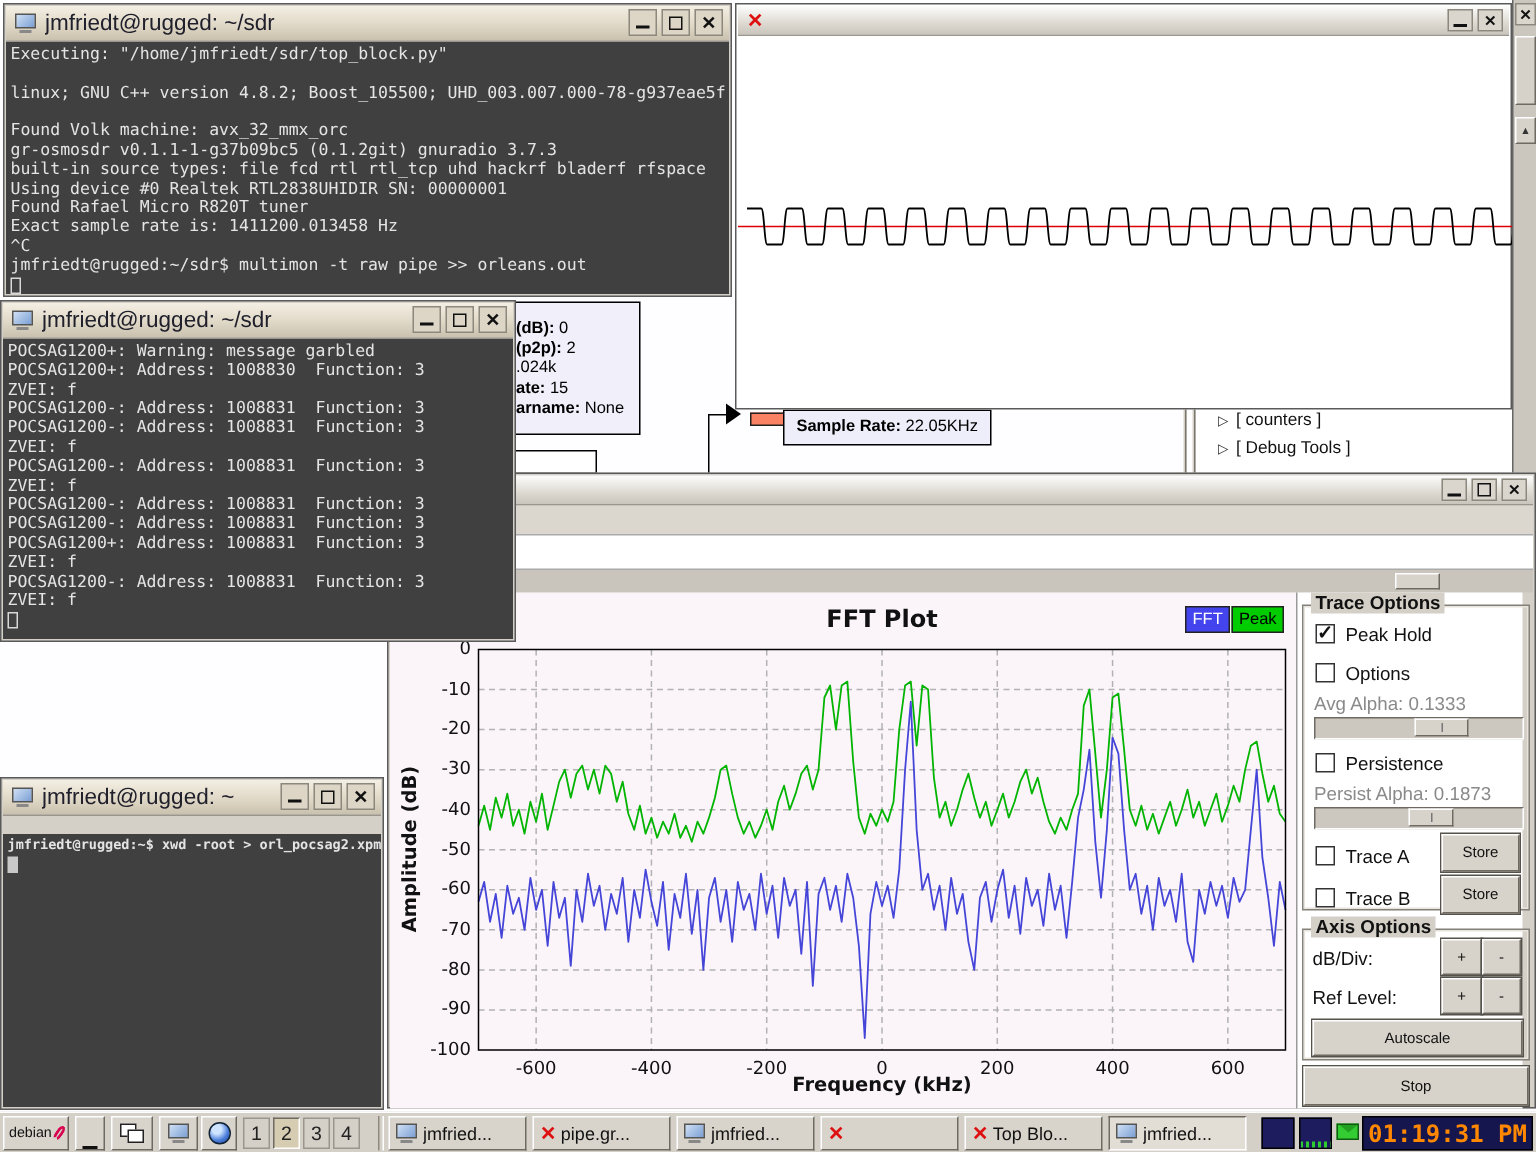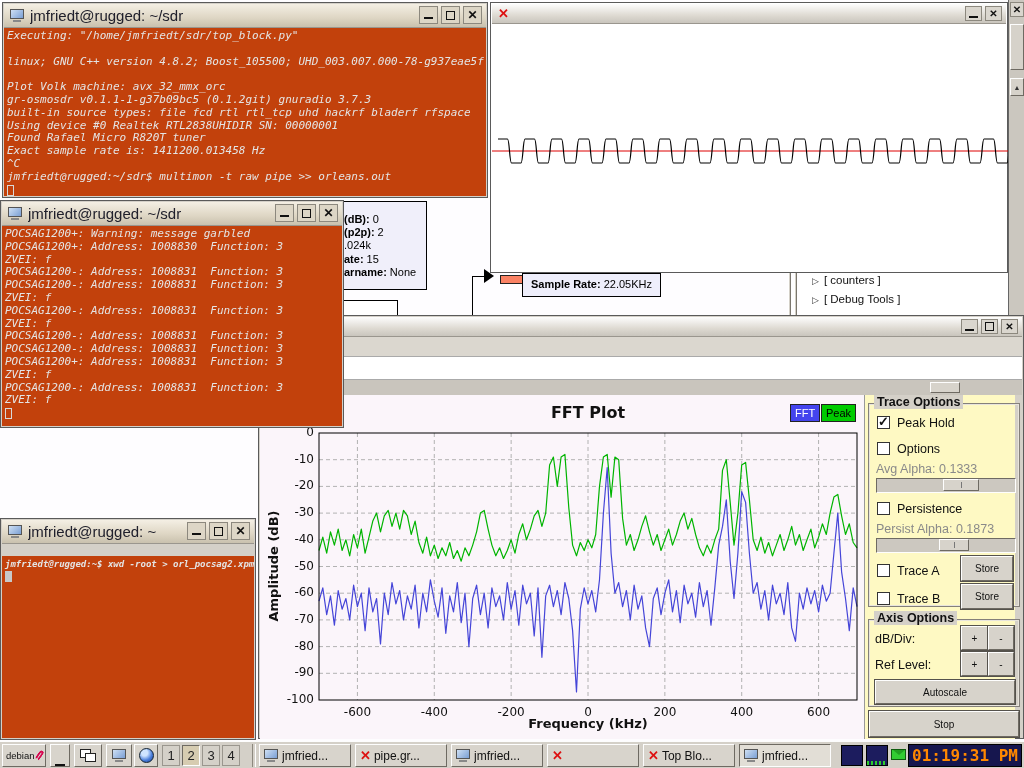--- a/index.html
+++ b/index.html
@@ -16,22 +16,22 @@
   .wx-title { font-size:13px; font-weight:bold; color:#111; }
   .tb-btns { position:absolute; right:4px; top:2px; display:flex; gap:3px; }
   .tb-btn { width:17px; height:15px; background:#dad6ce; border:1px solid #8c887e;
       display:flex; align-items:center; justify-content:center; font-size:10px; font-weight:bold; color:#111; }
   .xterm .tb-btn { width:19px; height:18px; font-size:12px; background:#ddd6c6; }
   .glyph-min { width:9px; height:8px; border-bottom:2px solid #111; }
   .glyph-max { width:9px; height:9px; border:1.5px solid #111; }
   .redx { color:#dd1111; font-weight:bold; }
 
   
-  .term-content { position:absolute; left:1px; right:1px; bottom:1px; background:#c2410c;
-      overflow:hidden; padding:2px 3px;font-style:italic; }
+  .term-content { position:absolute; left:1px; right:1px; bottom:1px; background:#404040;
+      overflow:hidden; padding:2px 3px; }
   .tline { font-family:"DejaVu Sans Mono", monospace; font-size:11px; line-height:12.8px;
       color:#e4e4e4; white-space:pre; }
   .small-term .tline { font-size:9px; font-weight:bold; line-height:12px; }
   .tcursor { width:7px; height:11px; margin-top:1px; }
   .tcursor.hollow { border:1px solid #d8d8d8; }
   .tcursor.solid { background:#c8c8c8; }
   .mini-monitor { position:relative; width:15px; height:13px; margin:0 5px 0 6px; flex:0 0 auto; }
   .mini-monitor .scr { position:absolute; left:0; top:0; width:14px; height:10px; border:1.5px solid #555;
       background:linear-gradient(135deg,#cfe0f4,#7a9fd4); }
   .mini-monitor .base { position:absolute; left:3px; bottom:0; width:8px; height:2px; background:#888; }
@@ -220,21 +220,21 @@
         <div class="tick ytick" style="left: 14px; top: 297px;">-100</div>
         <div class="tick xtick" style="left: 69.4286px; top: 310px;">-600</div>
         <div class="tick xtick" style="left: 146.286px; top: 310px;">-400</div>
         <div class="tick xtick" style="left: 223.143px; top: 310px;">-200</div>
         <div class="tick xtick" style="left: 300px; top: 310px;">0</div>
         <div class="tick xtick" style="left: 376.857px; top: 310px;">200</div>
         <div class="tick xtick" style="left: 453.714px; top: 310px;">400</div>
         <div class="tick xtick" style="left: 530.571px; top: 310px;">600</div>
       </div>
 
-    <div id="ctrl-panel" style="position:absolute; left:605px; top:79px; width:151px; height:344px; background:#fef9c3; border-left:1px solid #999;">
+    <div id="ctrl-panel" style="position:absolute; left:605px; top:79px; width:151px; height:344px; background:#ffffff; border-left:1px solid #999;">
       <div class="groupbox" style="left:3px; top:8px; width:152px; height:204px;">
         <span class="gb-title">Trace Options</span>
         <div class="ctl-row" style="top:12px;"><span class="checkbox checked"></span><span>Peak Hold</span></div>
         <div class="ctl-row" style="top:38px;"><span class="checkbox"></span><span>Options</span></div>
         <div class="gray-label" style="top:58px;">Avg Alpha: 0.1333</div>
         <div class="slider" style="top:74px;">
             <div class="thumb" style="left:66px; width:36px;"></div>
           </div>
         <div class="ctl-row" style="top:98px;"><span class="checkbox"></span><span>Persistence</span></div>
         <div class="gray-label" style="top:118px;">Persist Alpha: 0.1873</div>
@@ -295,21 +295,21 @@
         <div class="tb-btn">
             <span>✕</span>
           </div>
       </div>
     </div>
     <div class="term-content" id="term1-content" style="top:25px;">
         <div class="tline">Executing: "/home/jmfriedt/sdr/top_block.py"</div>
         <div class="tline"> </div>
         <div class="tline">linux; GNU C++ version 4.8.2; Boost_105500; UHD_003.007.000-78-g937eae5f</div>
         <div class="tline"> </div>
-        <div class="tline">Plot Volk machine: avx_32_mmx_orc</div>
+        <div class="tline">Found Volk machine: avx_32_mmx_orc</div>
         <div class="tline">gr-osmosdr v0.1.1-1-g37b09bc5 (0.1.2git) gnuradio 3.7.3</div>
         <div class="tline">built-in source types: file fcd rtl rtl_tcp uhd hackrf bladerf rfspace</div>
         <div class="tline">Using device #0 Realtek RTL2838UHIDIR SN: 00000001</div>
         <div class="tline">Found Rafael Micro R820T tuner</div>
         <div class="tline">Exact sample rate is: 1411200.013458 Hz</div>
         <div class="tline">^C</div>
         <div class="tline">jmfriedt@rugged:~/sdr$ multimon -t raw pipe &gt;&gt; orleans.out</div>
         <div class="tcursor hollow"></div>
       </div>
   </div>

